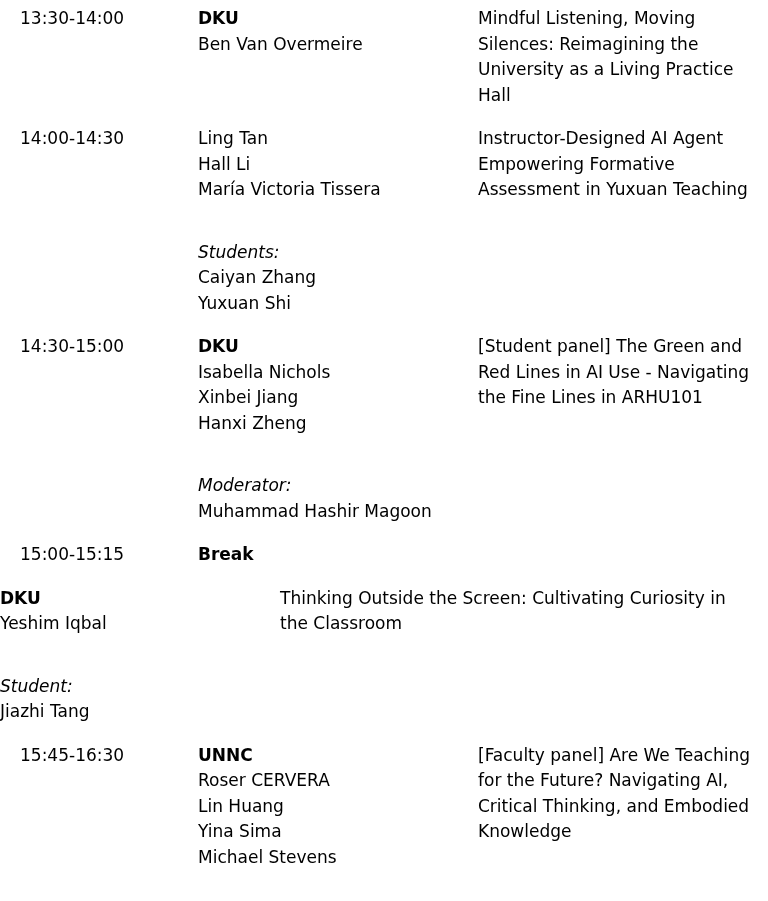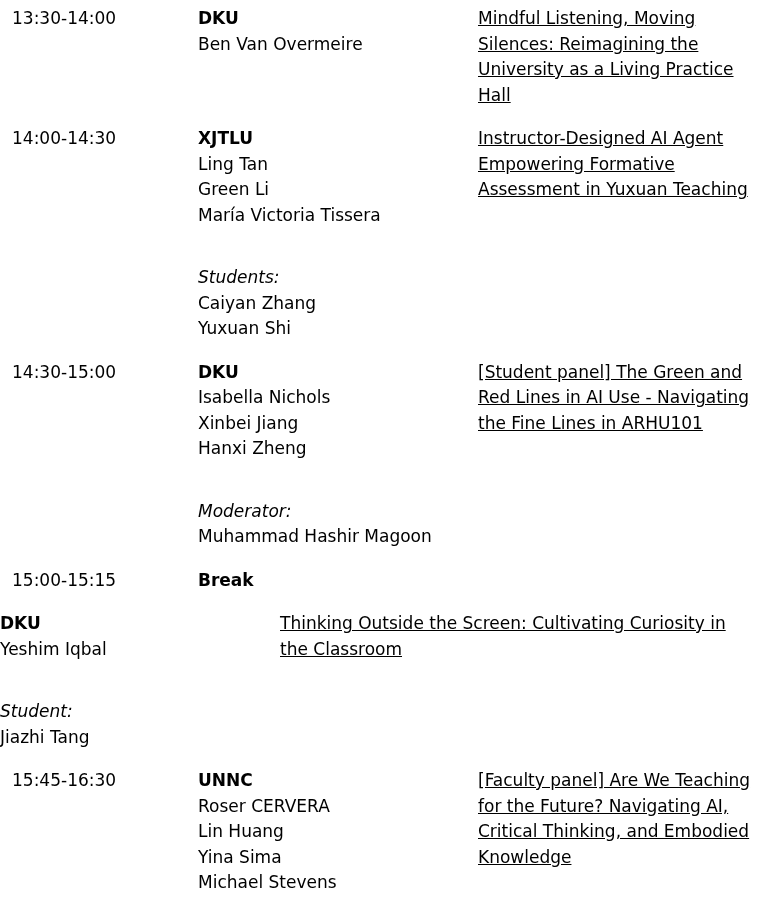--- a/index.html
+++ b/index.html
@@ -24,34 +24,33 @@
   }
   .row {
     display: flex;
     align-items: flex-start;
     width: 100%;
     margin-bottom: 18px;
   }
   .col-time {
     width: 198px;
     flex: 0 0 198px;
-    padding-left: 12px;
+    padding-left: 20px;
     box-sizing: border-box;
   }
   .col-people {
     width: 280px;
     flex: 0 0 280px;
     box-sizing: border-box;
     padding-right: 8px;
   }
   .col-title {
     flex: 1 1 auto;
     box-sizing: border-box;
     padding-right: 18px;
-    text-decoration: underline;
   }
   .time {
     font-weight: normal;
     white-space: nowrap;
   }
   .org {
     font-weight: bold;
   }
   .person {
     font-weight: normal;
@@ -82,23 +81,22 @@
       </div>
       <div class="col-title">
         <div class="title">Mindful Listening, Moving Silences: Reimagining the University as a Living Practice Hall</div>
       </div>
     </div>
     <div class="row">
       <div class="col-time">
         <div class="time">14:00-14:30</div>
       </div>
       <div class="col-people">
-        <div class="org">XJTLU</div>
         <div class="person">Ling Tan</div>
-        <div class="person">Green Li</div>
+        <div class="person">Hall Li</div>
         <div class="person">María Victoria Tissera</div>
         <div class="role">Students:</div>
         <div class="person">Caiyan Zhang</div>
         <div class="person">Yuxuan Shi</div>
       </div>
       <div class="col-title">
         <div class="title">Instructor-Designed AI Agent Empowering Formative Assessment in Yuxuan Teaching</div>
       </div>
     </div>
     <div class="row">

